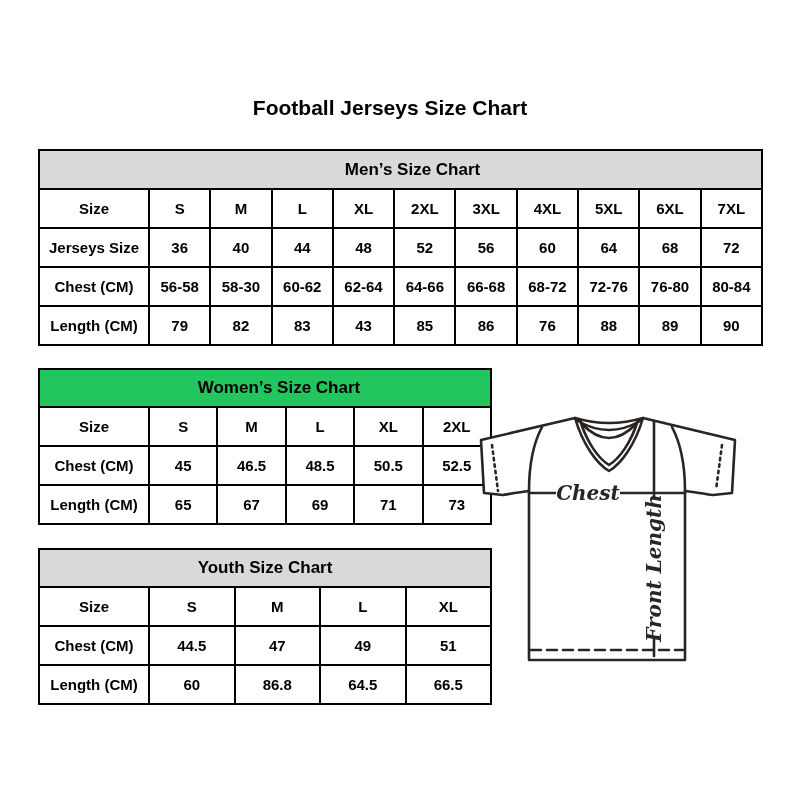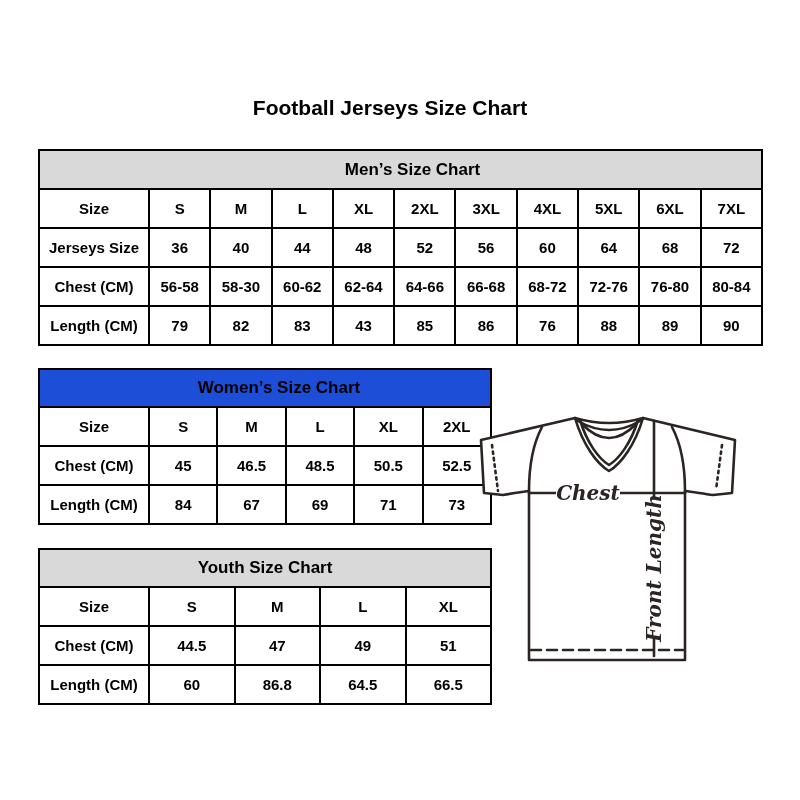--- a/index.html
+++ b/index.html
@@ -116,21 +116,21 @@
     <colgroup>
       <col style="width: 110px;">
       <col>
       <col>
       <col>
       <col>
       <col>
     </colgroup>
   <thead>
     <tr>
-      <th class="band" colspan="6" style="background: #1d4ed8; padding-left: 28px;">Women’s Size Chart</th>
+      <th class="band" colspan="6" style="background: #22c55e; padding-left: 28px;">Women’s Size Chart</th>
     </tr>
   </thead>
   <tbody>
       <tr>
         <th>Size</th>
         <td>S</td>
         <td>M</td>
         <td>L</td>
         <td>XL</td>
         <td>2XL</td>
@@ -138,21 +138,21 @@
       <tr>
         <th>Chest (CM)</th>
         <td>45</td>
         <td>46.5</td>
         <td>48.5</td>
         <td>50.5</td>
         <td>52.5</td>
       </tr>
       <tr>
         <th>Length (CM)</th>
-        <td>84</td>
+        <td>65</td>
         <td>67</td>
         <td>69</td>
         <td>71</td>
         <td>73</td>
       </tr>
     </tbody>
 </table>
 
 <table class="size-table youth">
     <colgroup>

